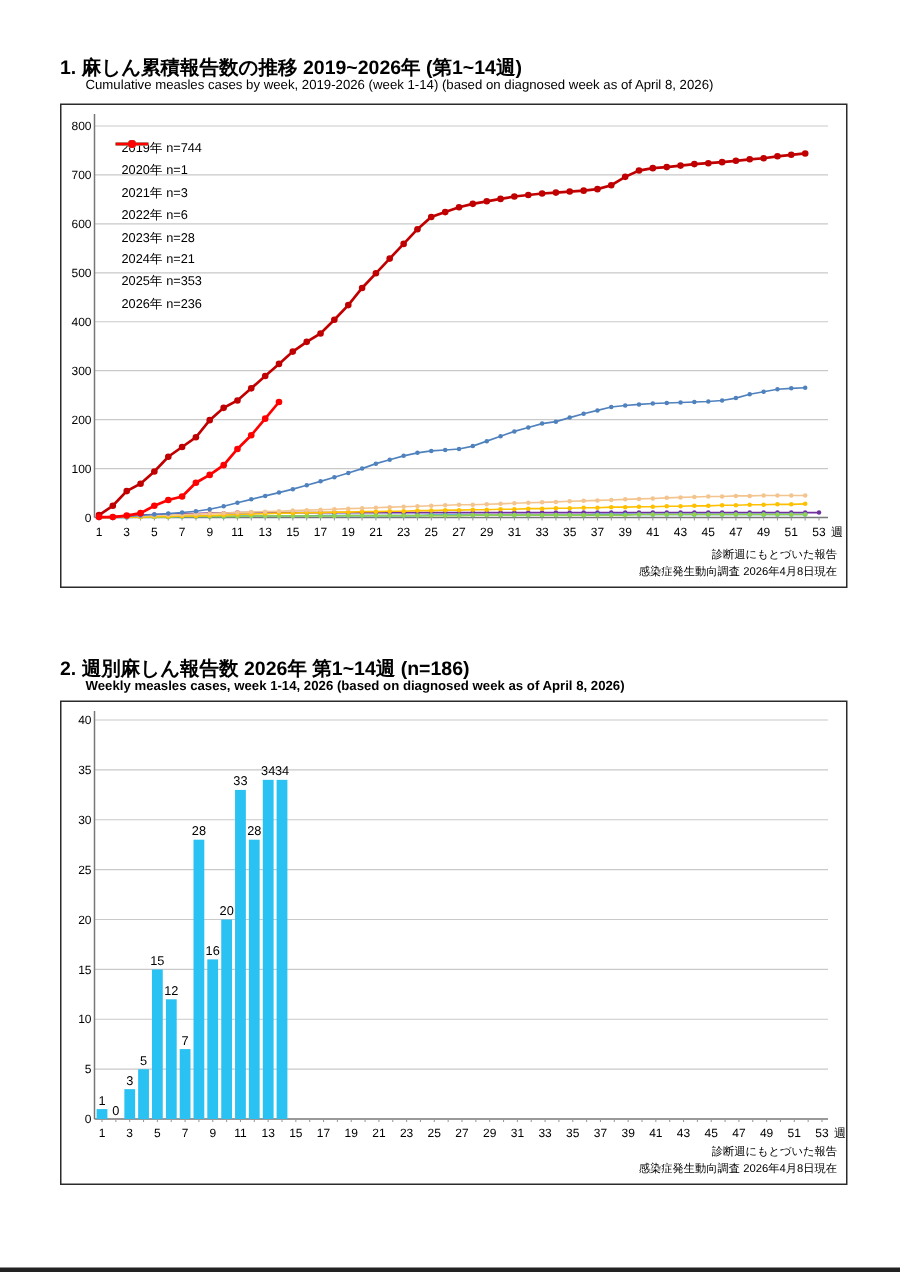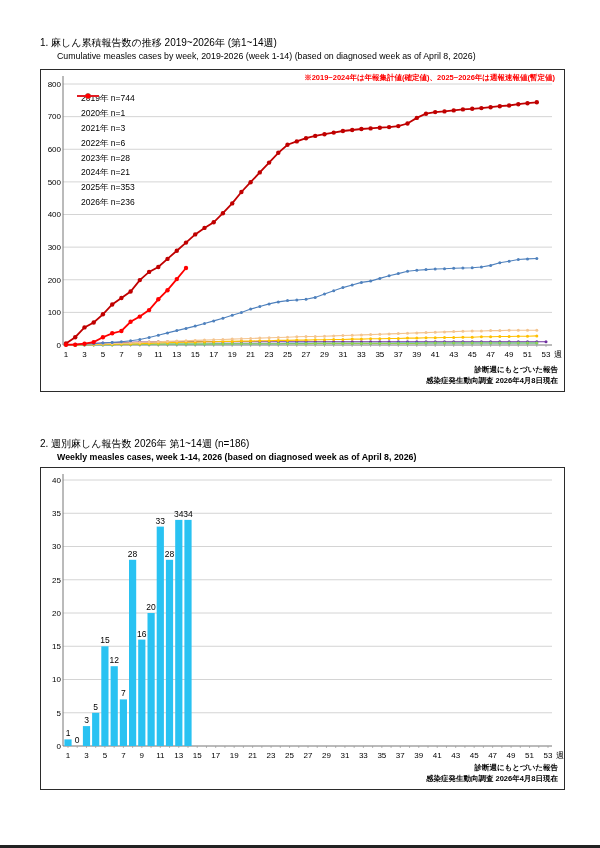--- a/index.html
+++ b/index.html
@@ -1,25 +1,25 @@
 <!DOCTYPE html>
 <html><head>
 <meta charset="utf-8">
 <style>
   html,body{margin:0;padding:0;background:#ffffff;}
   body{width:600px;height:848px;position:relative;font-family:"Liberation Sans",sans-serif;color:#000;overflow:hidden;}
-  .sec-title{position:absolute;left:40px;font-size:10px;font-weight:normal;white-space:nowrap;}
+  .sec-title{position:absolute;left:40px;font-size:13px;font-weight:bold;white-space:nowrap;}
   .sec-subtitle{position:absolute;left:57px;font-size:8.8px;white-space:nowrap;}
   .chartbox{position:absolute;left:40px;width:523px;height:321px;border:1px solid #2b2b2b;background:#fff;}
   .chartbox svg{position:absolute;left:0;top:0;}
   .note{position:absolute;top:3px;right:9px;font-size:7.5px;font-weight:bold;color:#FF0000;white-space:nowrap;}
   .legend{position:absolute;left:36px;top:22px;}
   .legend-item{display:flex;align-items:center;height:14.8px;}
   .legend-item span{font-size:8.5px;margin-left:4px;white-space:nowrap;}
-  .chart-footer{position:absolute;right:6px;bottom:4px;text-align:right;font-size:7.5px;font-weight:bold;line-height:1.55;}
+  .chart-footer{position:absolute;right:6px;bottom:4px;text-align:right;font-size:7.5px;font-weight:normal;line-height:1.55;}
   .bottom-strip{position:absolute;left:0;bottom:0;width:600px;height:3px;background:#222;}
 </style>
 </head>
 <body>
 
 <div>
 
   <div class="sec-title" style="top:36px;">1. 麻しん累積報告数の推移 2019~2026年 (第1~14週)</div>
   <div class="sec-subtitle" style="top:51px;">Cumulative measles cases by week, 2019-2026 (week 1-14)  (based on diagnosed week as of April 8, 2026)</div>
 
@@ -532,21 +532,20 @@
             <circle cx="89.6" cy="251.8" r="2.2" fill="#FF0000"></circle>
             <circle cx="98.8" cy="246.6" r="2.2" fill="#FF0000"></circle>
             <circle cx="108.1" cy="240.1" r="2.2" fill="#FF0000"></circle>
             <circle cx="117.3" cy="229.3" r="2.2" fill="#FF0000"></circle>
             <circle cx="126.5" cy="220.2" r="2.2" fill="#FF0000"></circle>
             <circle cx="135.8" cy="209.1" r="2.2" fill="#FF0000"></circle>
             <circle cx="145.0" cy="198.0" r="2.2" fill="#FF0000"></circle>
           </g>
         </g>
       </svg>
-    <div class="note">※2019~2024年は年報集計値(確定値)、2025~2026年は週報速報値(暫定値)</div>
     <div class="legend" id="legend1">
         <div class="legend-item">
           <svg width="22" height="8">
             <line x1="0" x2="22" y1="4" y2="4" stroke="#C00000" stroke-width="1.6"></line>
             <circle cx="11" cy="4" r="2.6" fill="#C00000"></circle>
           </svg>
           <span>2019年 n=744</span>
         </div>
         <div class="legend-item">
           <svg width="22" height="8">

